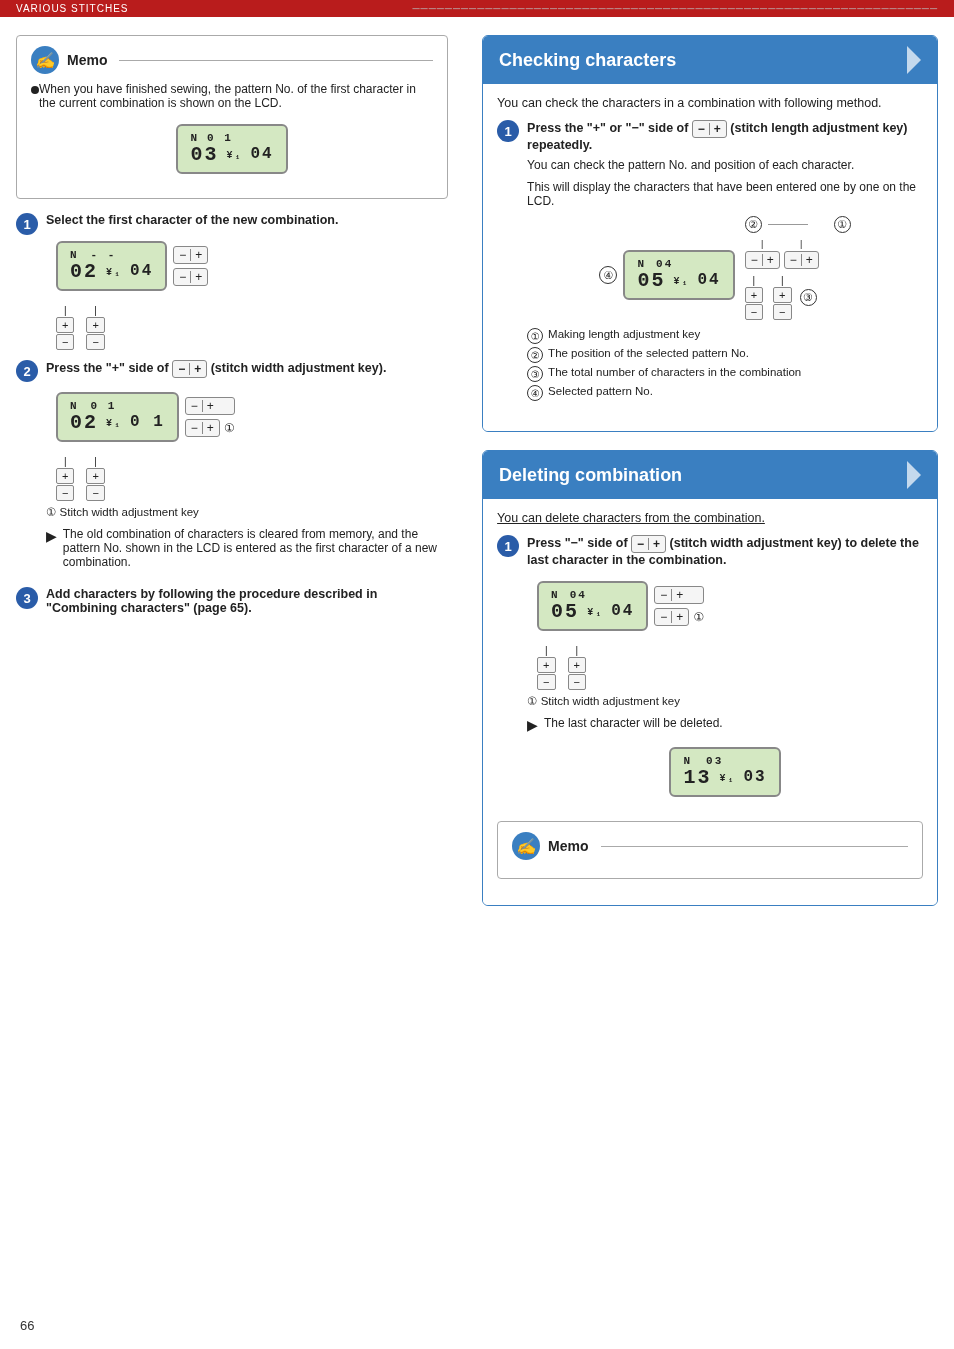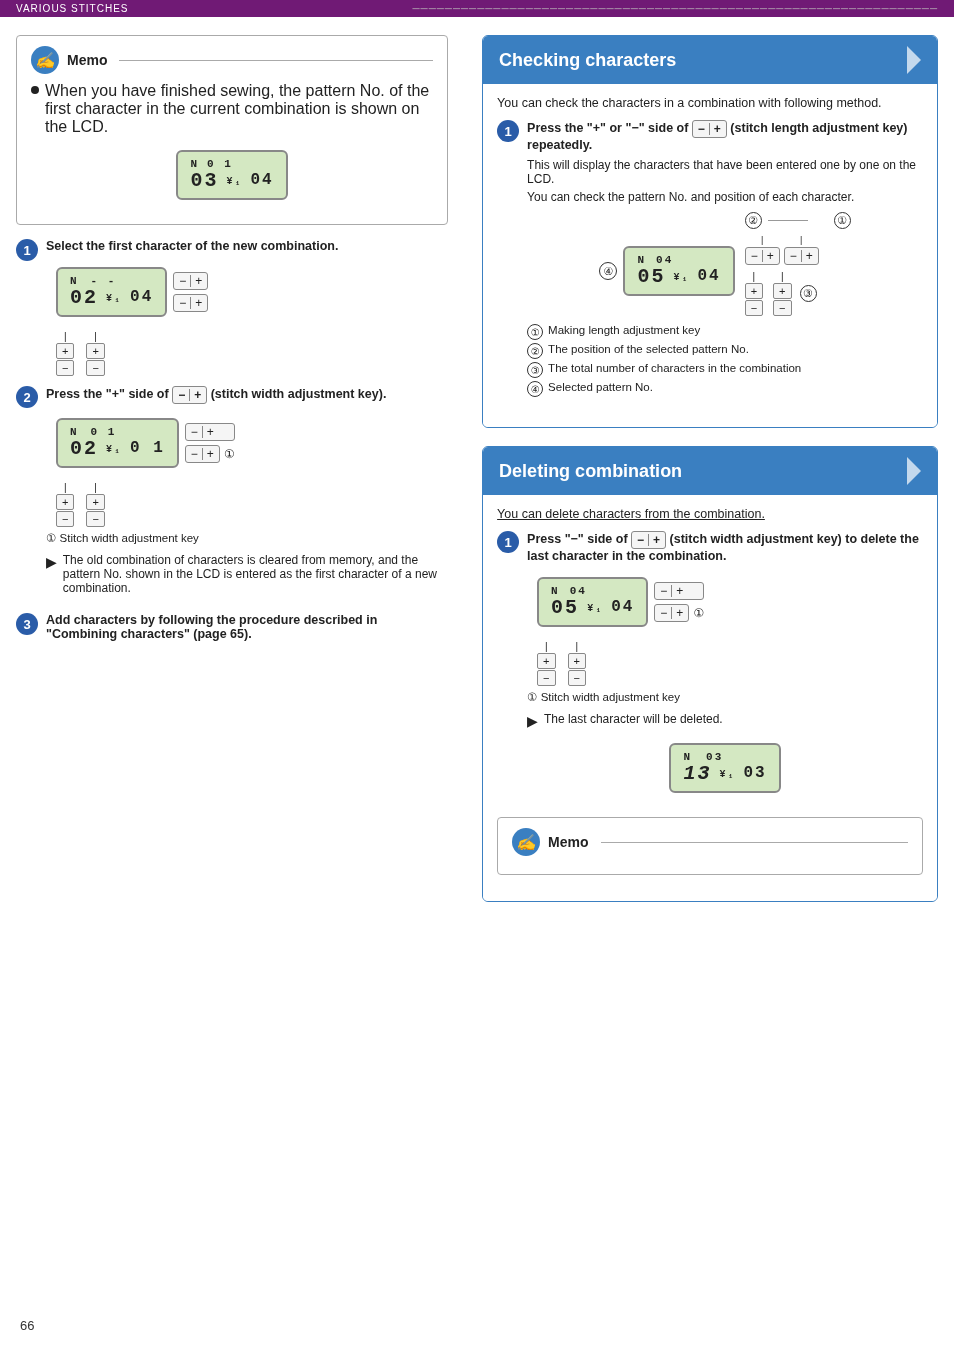--- a/index.html
+++ b/index.html
@@ -12,21 +12,21 @@
       color: #222;
     }
     .page {
       width: 954px;
       min-height: 1349px;
       background: #fff;
       display: flex;
       flex-direction: column;
     }
     .top-bar {
-      background: #701a75;
+      background: #b91c1c;
       color: #fff;
       font-size: 10px;
       padding: 3px 16px;
       letter-spacing: 1px;
     }
     .content {
       display: flex;
       flex: 1;
       padding: 18px 16px 16px 16px;
       gap: 0;
@@ -84,23 +84,22 @@
       font-weight: bold;
     }
     .memo-line {
       flex: 1;
       border-bottom: 1.5px solid #aaa;
       margin-left: 4px;
     }
     .memo-item {
       display: flex;
       align-items: flex-start;
-      gap: 6px;
       margin-bottom: 4px;
-      font-size: 16px;
+      font-size: 12px;
     }
     .bullet-circle {
       width: 8px;
       height: 8px;
       background: #222;
       border-radius: 50%;
       margin-top: 4px;
       flex-shrink: 0;
     }
     
@@ -471,22 +470,22 @@
               <span>1</span>
             </div>
             <div class="step-content">
               <div class="step-label">
                 Press the "+" or "−" side of <span class="adj-key">
                     <span>−</span>
                     <div class="adj-sep"></div>
                     <span>+</span>
                   </span> (stitch length adjustment key) repeatedly.
               </div>
+              <p style="font-size:12px; margin-bottom:8px;">You can check the pattern No. and position of each character.</p>
               <p style="font-size:12px; margin-bottom:4px;">This will display the characters that have been entered one by one on the LCD.</p>
-              <p style="font-size:12px; margin-bottom:8px;">You can check the pattern No. and position of each character.</p>
 
               <div style="position:relative; margin: 8px 0 8px 0;">
 
                 <div style="display:flex; align-items:flex-start; justify-content:center; gap:10px; position:relative;">
 
                   <div style="display:flex; align-items:center; gap:6px; margin-top:28px;">
                     <span style="font-size:13px; border:1.5px solid #333; border-radius:50%; width:18px; height:18px; display:inline-flex; align-items:center; justify-content:center; font-size:11px;">④</span>
                     <div class="lcd" style="min-width:100px;">
                       <div class="lcd-inner">
                         <div class="lcd-row">
@@ -646,21 +645,21 @@
               </div>
 
               <div style="display:flex; justify-content:center; margin: 8px 0;">
                 <div class="lcd">
                   <div class="lcd-inner">
                     <div class="lcd-row">
                       <span style="font-size:11px;">N</span>
                       <span style="font-size:11px; margin-left:10px;">03</span>
                     </div>
                     <div class="lcd-row">
-                      <span style="font-size:20px; font-weight:bold;font-style:italic;">13</span>
+                      <span style="font-size:20px; font-weight:bold;">13</span>
                       <span style="font-size:10px; margin-left:4px;">¥₁</span>
                       <span style="font-size:16px; margin-left:4px;">03</span>
                     </div>
                   </div>
                 </div>
               </div>
             </div>
           </div>
 
           <div class="memo-box">

